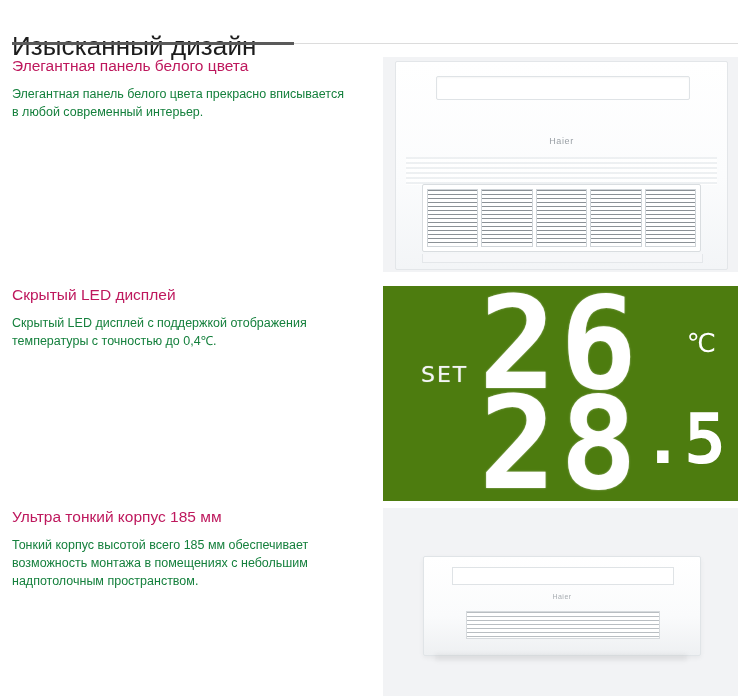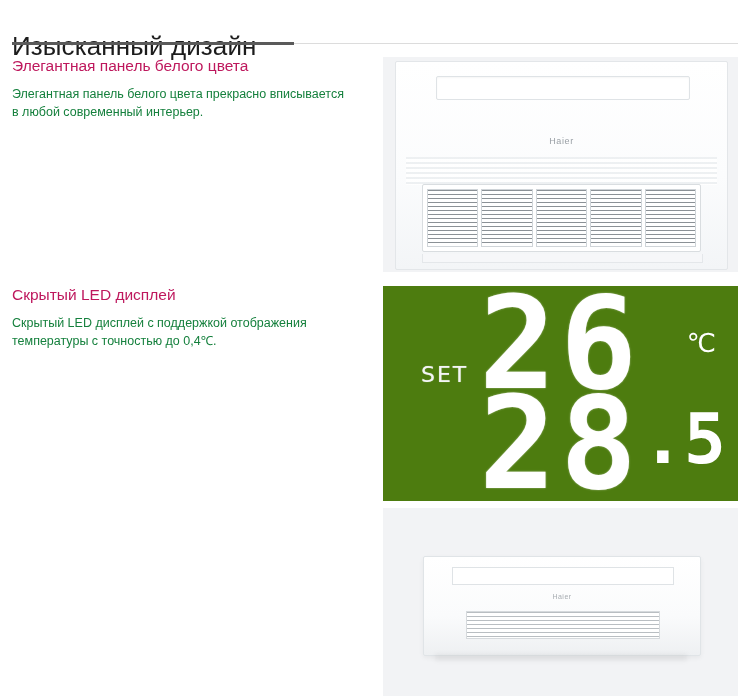--- a/index.html
+++ b/index.html
@@ -342,20 +342,24 @@
         <div class="led-set">SET</div>
         <div class="led-digits">26</div>
         <div class="led-digits-2">28</div>
         <div class="led-unit">℃</div>
         <div class="led-frac">.5</div>
       </div>
     </div>
   </section>
 
   <section class="row row-3">
+    <div class="text-col">
+      <h2 class="sec-title">Ультра тонкий корпус 185 мм</h2>
+      <p class="sec-body">Тонкий корпус высотой всего 185 мм обеспечивает возможность монтажа в помещениях с небольшим надпотолочным пространством.</p>
+    </div>
     <div class="img-col">
       <div class="slim-img">
         <div class="slim-unit">
           <div class="slim-top-slot"></div>
           <div class="slim-brand">Haier</div>
           <div class="slim-grille"></div>
         </div>
         <div class="slim-shadow"></div>
       </div>
     </div>

